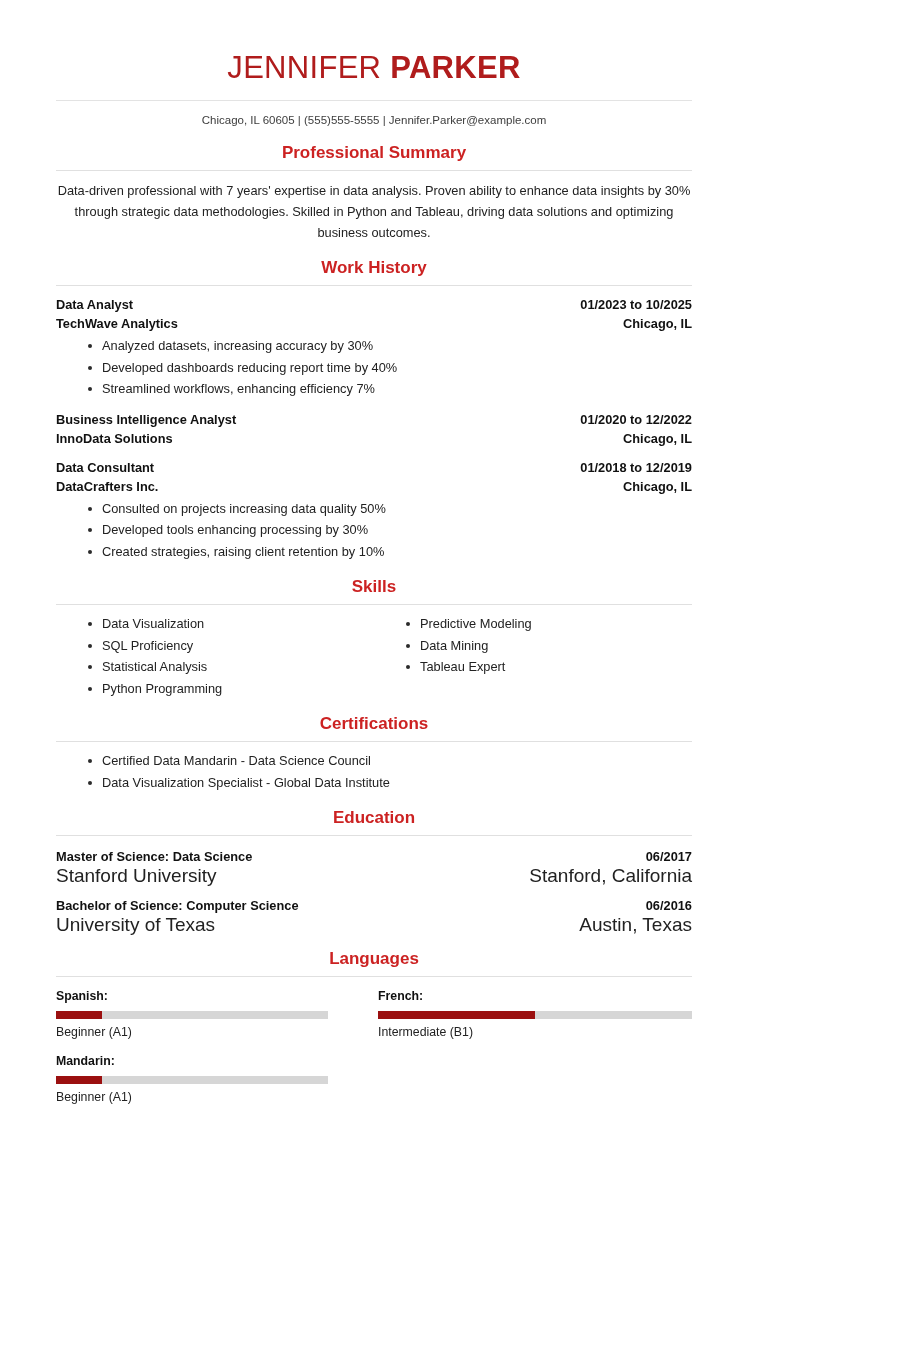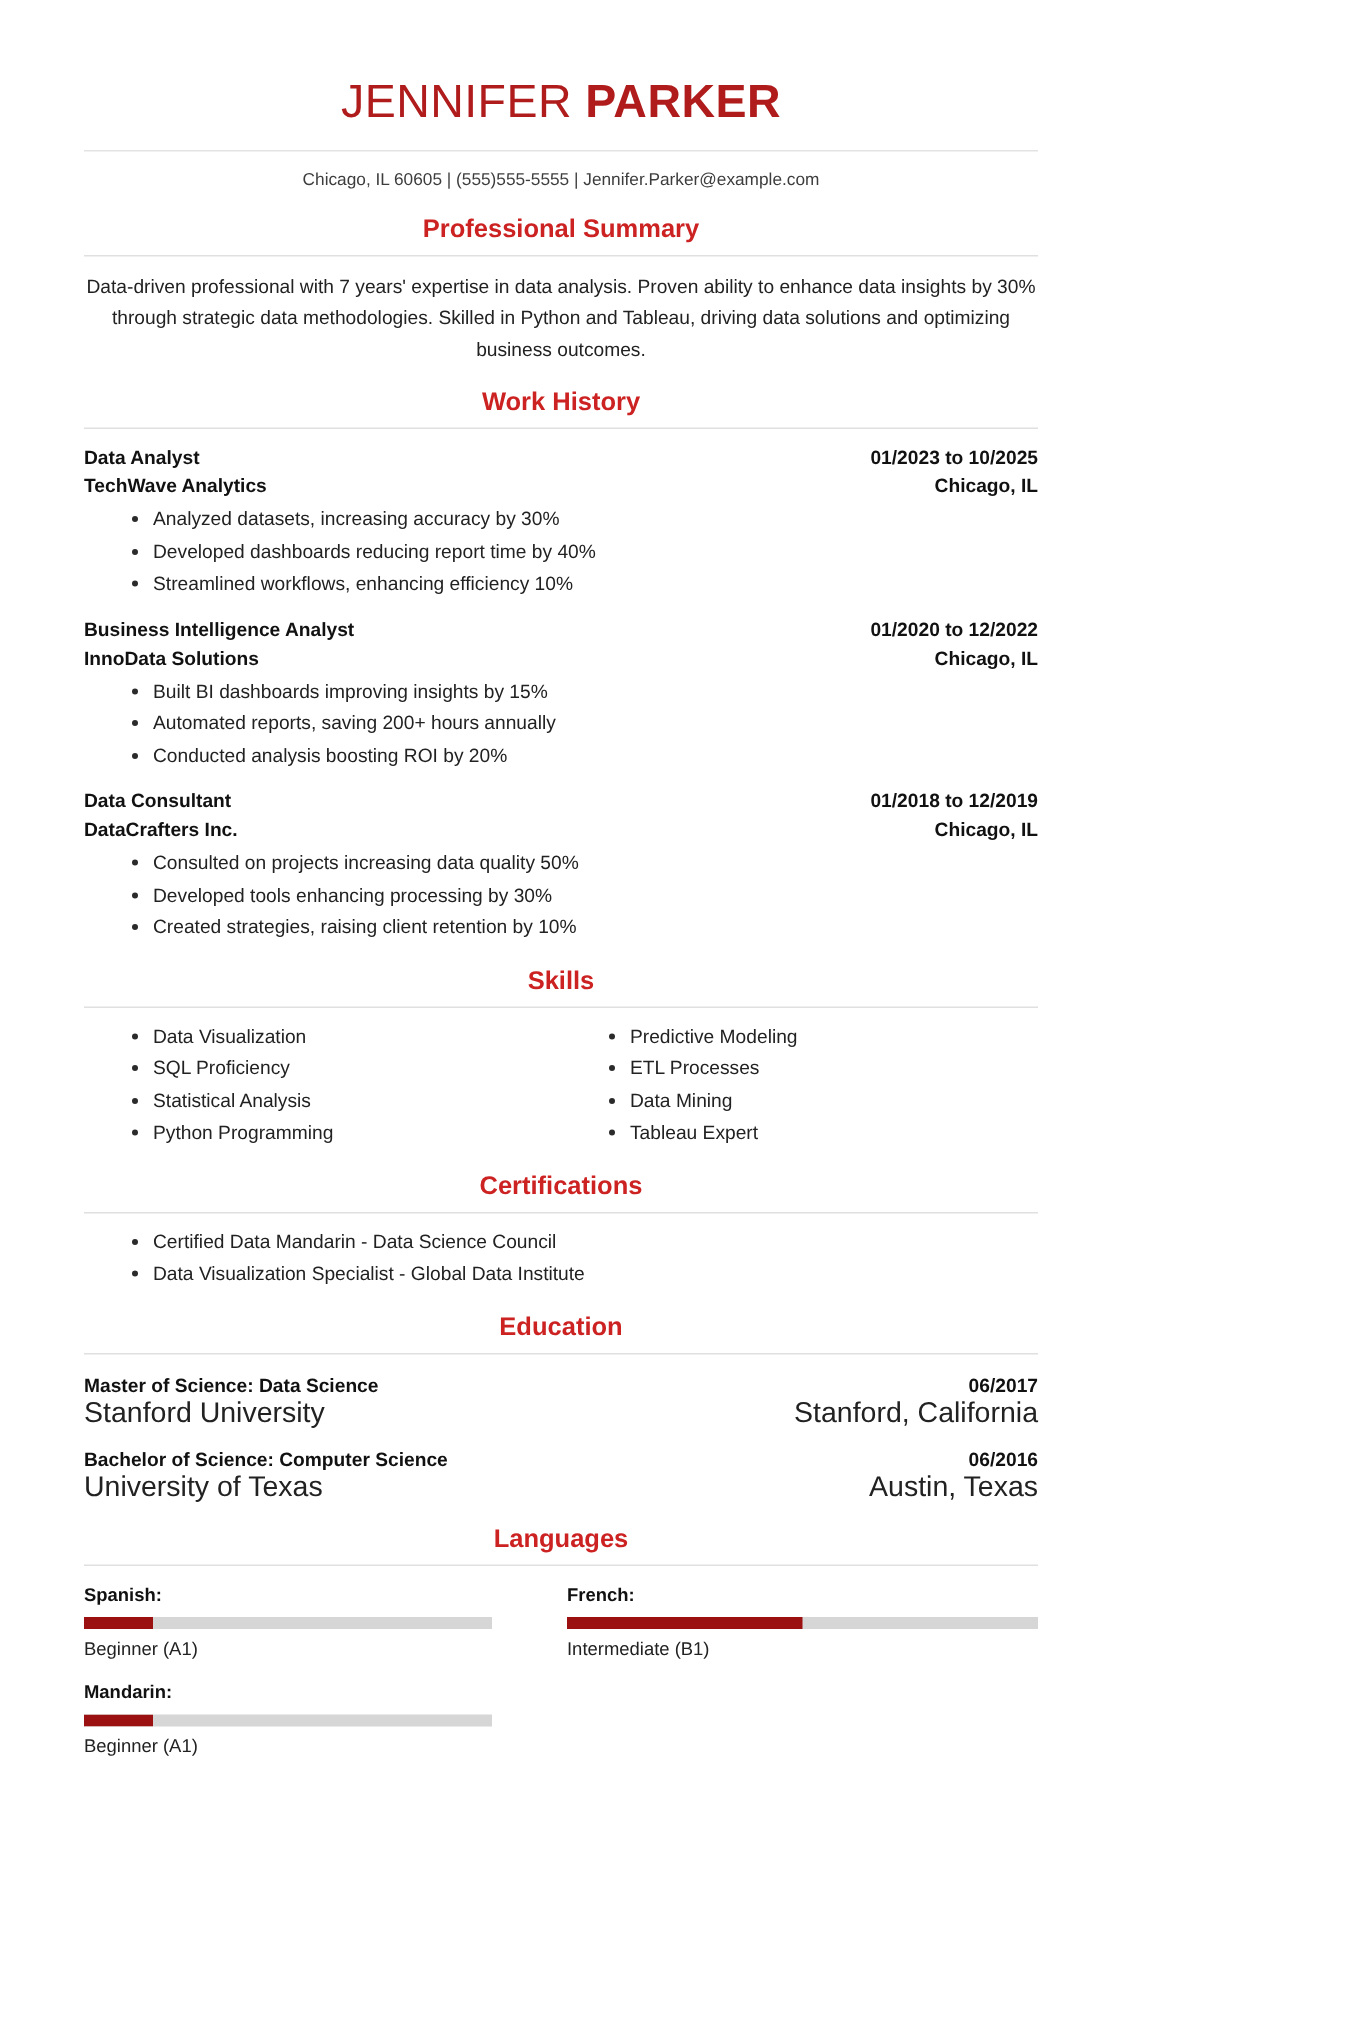--- a/index.html
+++ b/index.html
@@ -217,38 +217,33 @@
           <span class="job-title">Data Analyst</span>
           <span class="job-dates">01/2023 to 10/2025</span>
         </div>
         <div class="job-row">
           <span class="job-company">TechWave Analytics</span>
           <span class="job-location">Chicago, IL</span>
         </div>
         <ul class="bullets">
           <li>Analyzed datasets, increasing accuracy by 30%</li>
           <li>Developed dashboards reducing report time by 40%</li>
-          <li>Streamlined workflows, enhancing efficiency 10%</li>
+          <li>Streamlined workflows, enhancing efficiency 7%</li>
         </ul>
       </div>
 
       <div class="job">
         <div class="job-row">
           <span class="job-title">Business Intelligence Analyst</span>
           <span class="job-dates">01/2020 to 12/2022</span>
         </div>
         <div class="job-row">
           <span class="job-company">InnoData Solutions</span>
           <span class="job-location">Chicago, IL</span>
         </div>
-        <ul class="bullets">
-          <li>Built BI dashboards improving insights by 15%</li>
-          <li>Automated reports, saving 200+ hours annually</li>
-          <li>Conducted analysis boosting ROI by 20%</li>
-        </ul>
       </div>
 
       <div class="job">
         <div class="job-row">
           <span class="job-title">Data Consultant</span>
           <span class="job-dates">01/2018 to 12/2019</span>
         </div>
         <div class="job-row">
           <span class="job-company">DataCrafters Inc.</span>
           <span class="job-location">Chicago, IL</span>
@@ -271,21 +266,20 @@
         <ul class="bullets">
           <li>Data Visualization</li>
           <li>SQL Proficiency</li>
           <li>Statistical Analysis</li>
           <li>Python Programming</li>
         </ul>
       </div>
       <div class="col">
         <ul class="bullets">
           <li>Predictive Modeling</li>
-          <li>ETL Processes</li>
           <li>Data Mining</li>
           <li>Tableau Expert</li>
         </ul>
       </div>
     </div>
   </div>
 
   <div class="section">
     <div class="section-title">Certifications</div>
     <div class="section-rule"></div>

